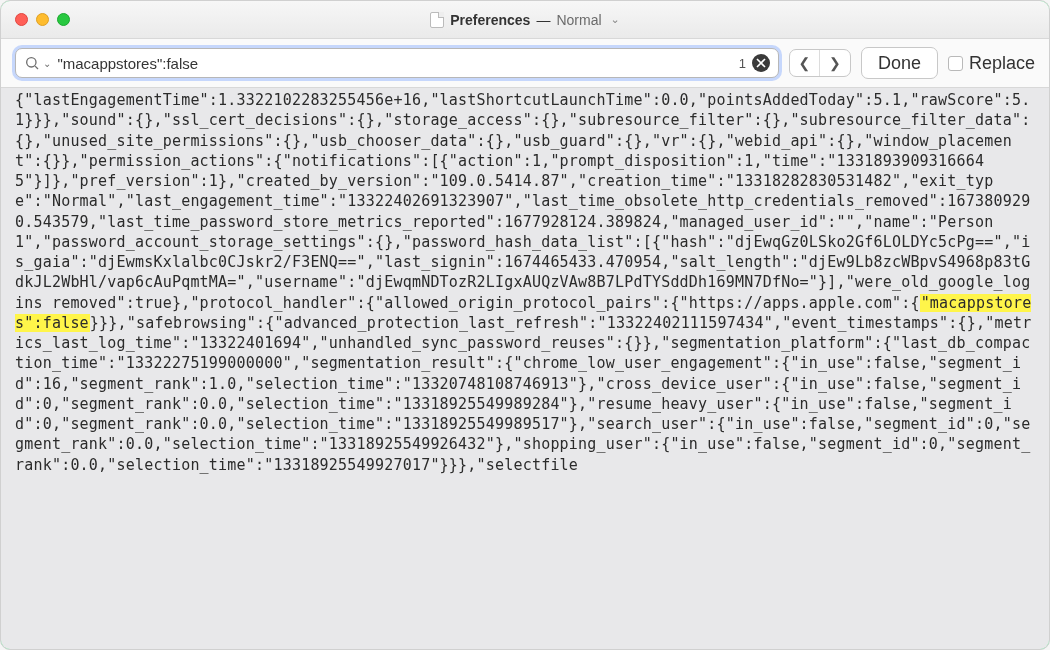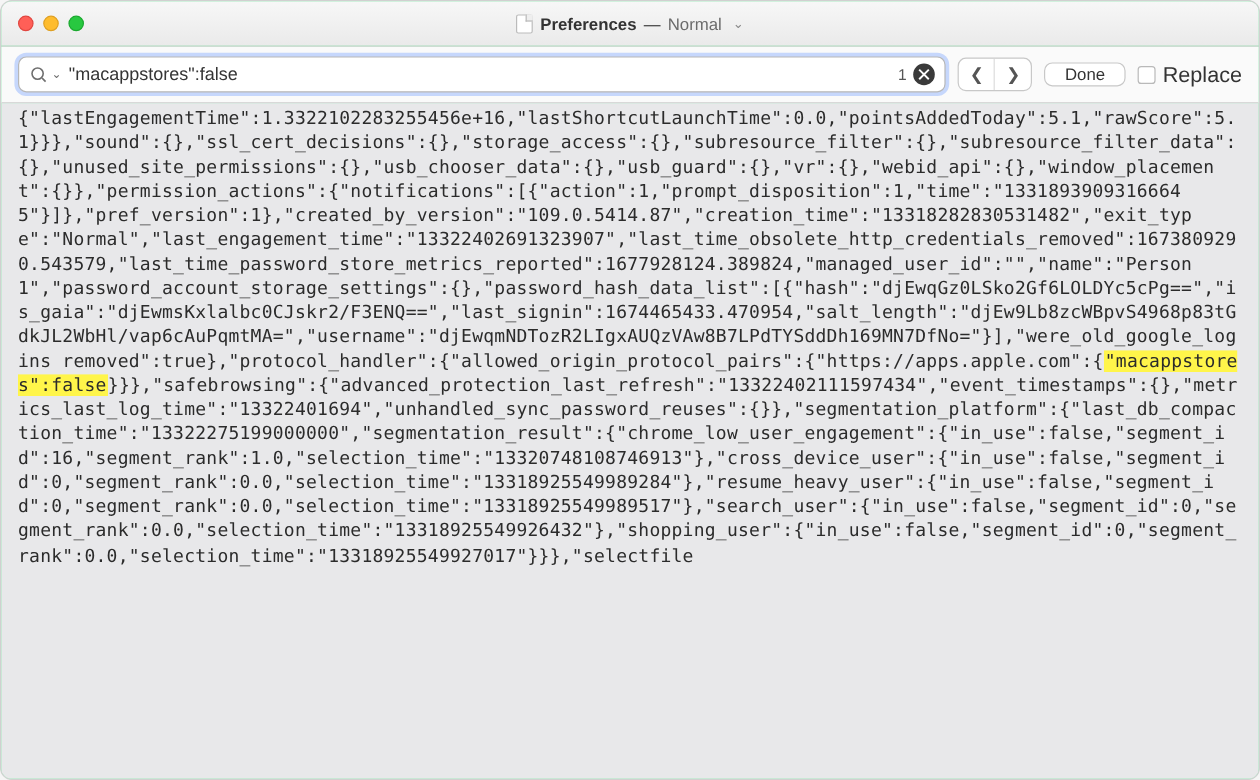--- a/index.html
+++ b/index.html
@@ -81,21 +81,21 @@
     width:18px;height:18px;border-radius:50%;background:#3a3a3a;color:#fff;display:flex;align-items:center;justify-content:center;font-size:12px;cursor:pointer;
   }
   .seg{
     display:flex;border:1px solid #c8c8c8;border-radius:7px;overflow:hidden;height:28px;background:#fff;
   }
   .seg button{
     width:30px;border:0;background:transparent;cursor:pointer;font-size:14px;color:#555;
   }
   .seg button:first-child{border-right:1px solid #dcdcdc;}
   .done-btn{
-    height:20px;padding:0 16px;border:1px solid #c8c8c8;border-radius:7px;background:#fff;font-size:14px;color:#333;cursor:pointer;
+    height:32px;padding:0 16px;border:1px solid #c8c8c8;border-radius:7px;background:#fff;font-size:18px;color:#333;cursor:pointer;
   }
   .replace-wrap{display:flex;align-items:center;gap:6px;font-size:18px;color:#333;}
   .cb{
     width:15px;height:15px;border:1px solid #b9b9b9;border-radius:3px;background:#fff;
   }
 
   .content{
     flex:1;
     overflow:hidden;
     padding:2px 14px 10px 14px;

